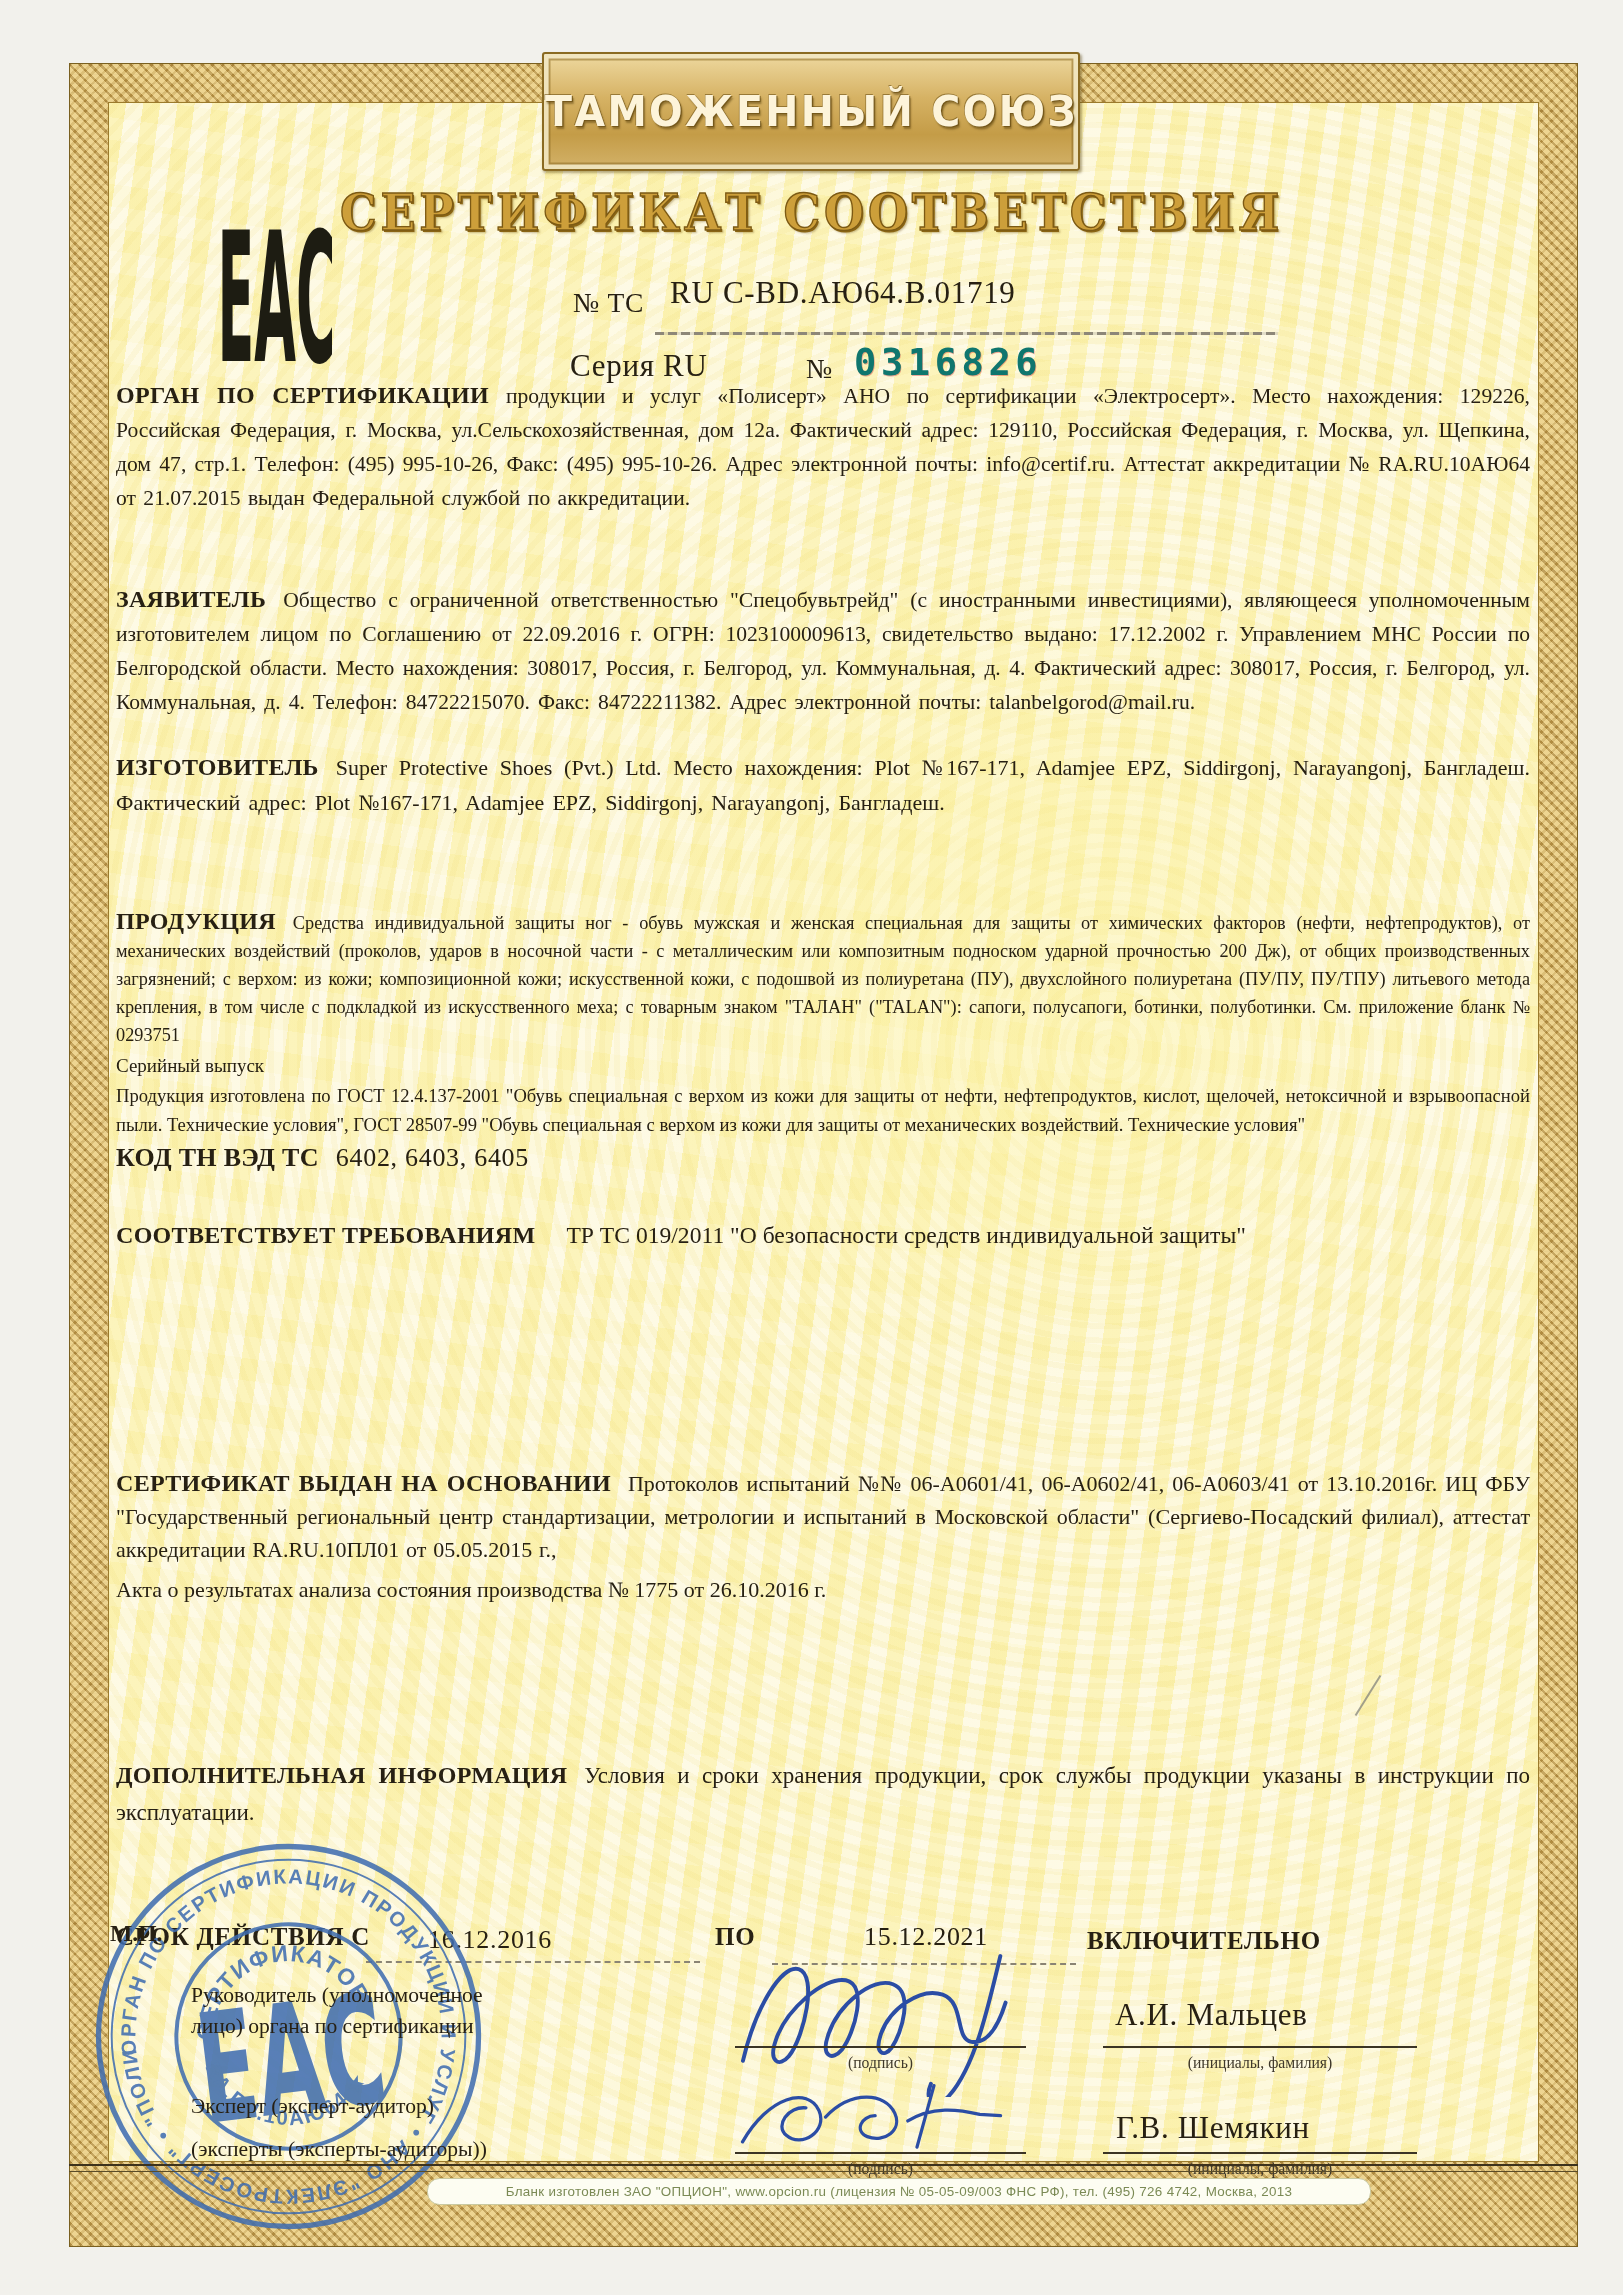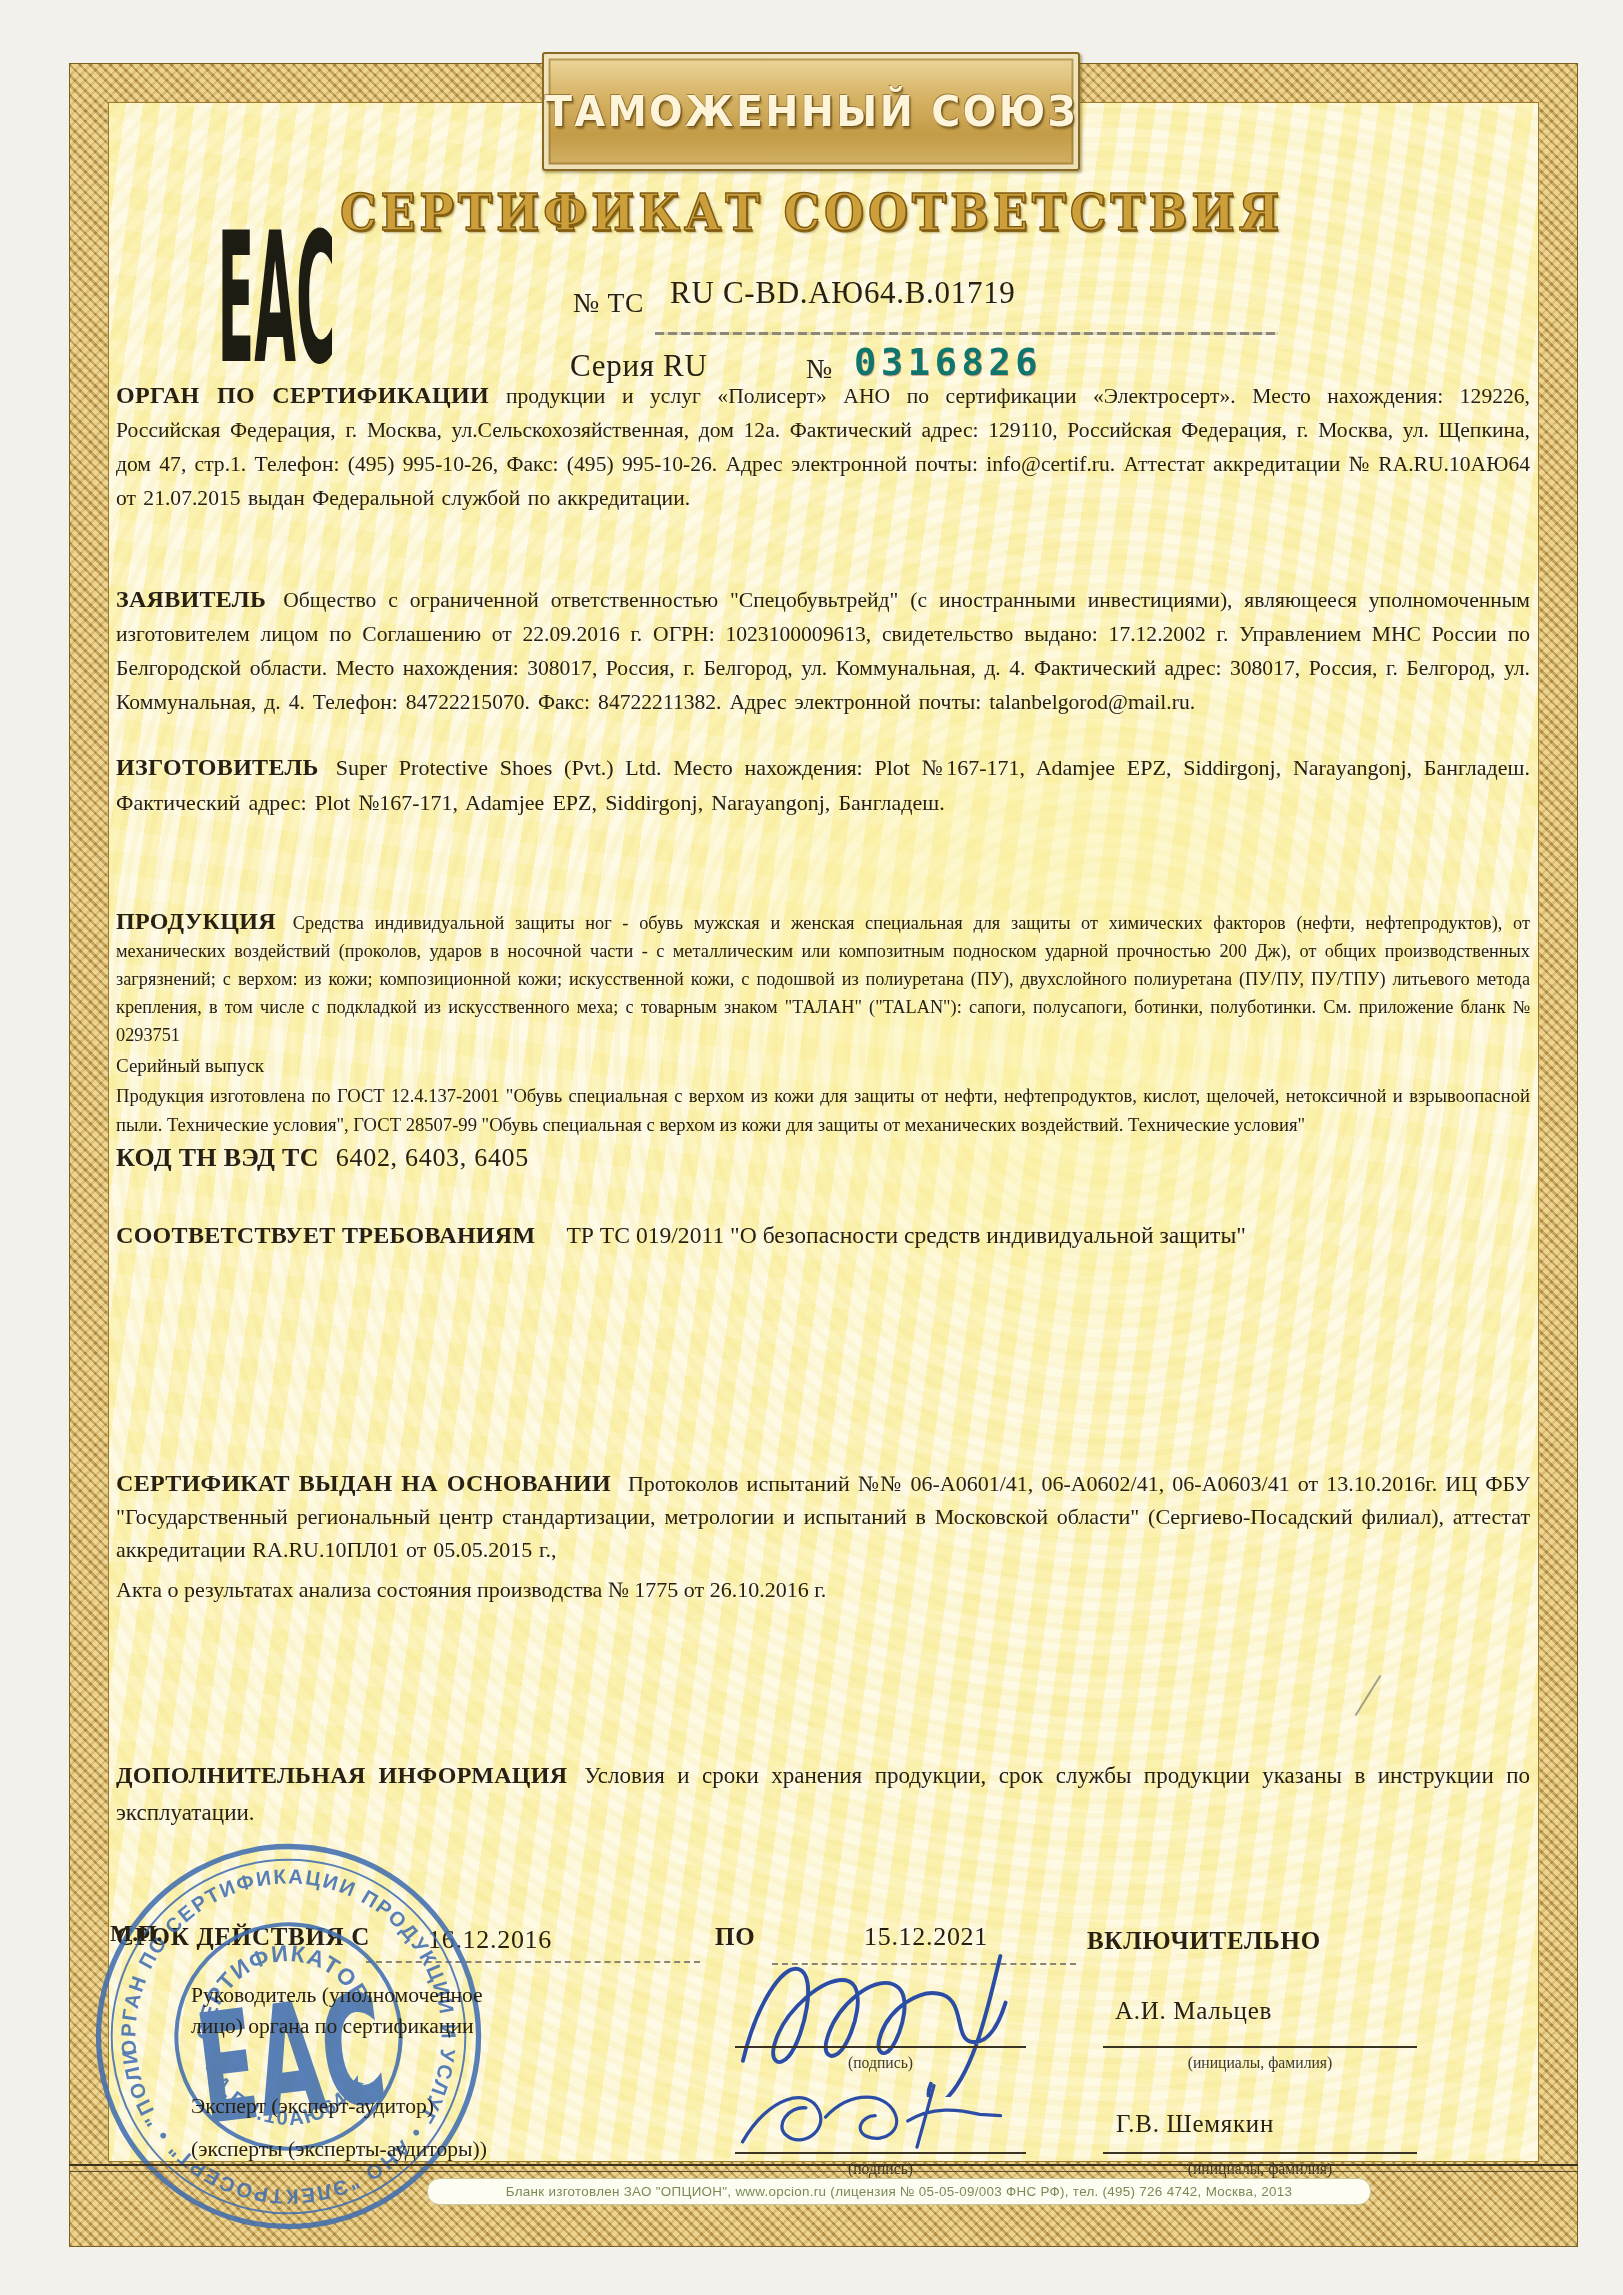--- a/index.html
+++ b/index.html
@@ -94,21 +94,21 @@
 
   
   .validity{font-weight:bold;font-size:25px;letter-spacing:0.7px;}
   .date{font-size:26px;font-weight:normal;letter-spacing:0.7px;}
   .uline{position:absolute;height:0;border-bottom:2px dashed #8a8474;}
 
   
   .role{font-size:21.6px;line-height:31px;}
   .sign-line{position:absolute;height:0;border-bottom:2px solid #3b3424;}
   .caption{position:absolute;text-align:center;font-size:15.7px;color:#3f382a;}
-  .person{position:absolute;font-size:25px;letter-spacing:0.7px;}
+  .person{position:absolute;font-size:31px;letter-spacing:0.7px;}
   .mp{font-weight:bold;font-size:23.6px;}
 
   
   .bottom-line1{left:69px;top:2164px;width:1509px;height:2px;background:#3c321c;}
   .bottom-line2{left:69px;top:2171px;width:1509px;height:1.3px;background:#5a4c28;}
   .footer-pill{
     left:427px;top:2178px;width:942px;height:25px;
     background:#fdfdf2;border:0.7px solid #c9c9a0;border-radius:12.4px;
     display:flex;align-items:center;justify-content:center;
     font-family:"Liberation Sans", sans-serif;font-size:13.4px;color:#7b8a55;letter-spacing:0.3px;

